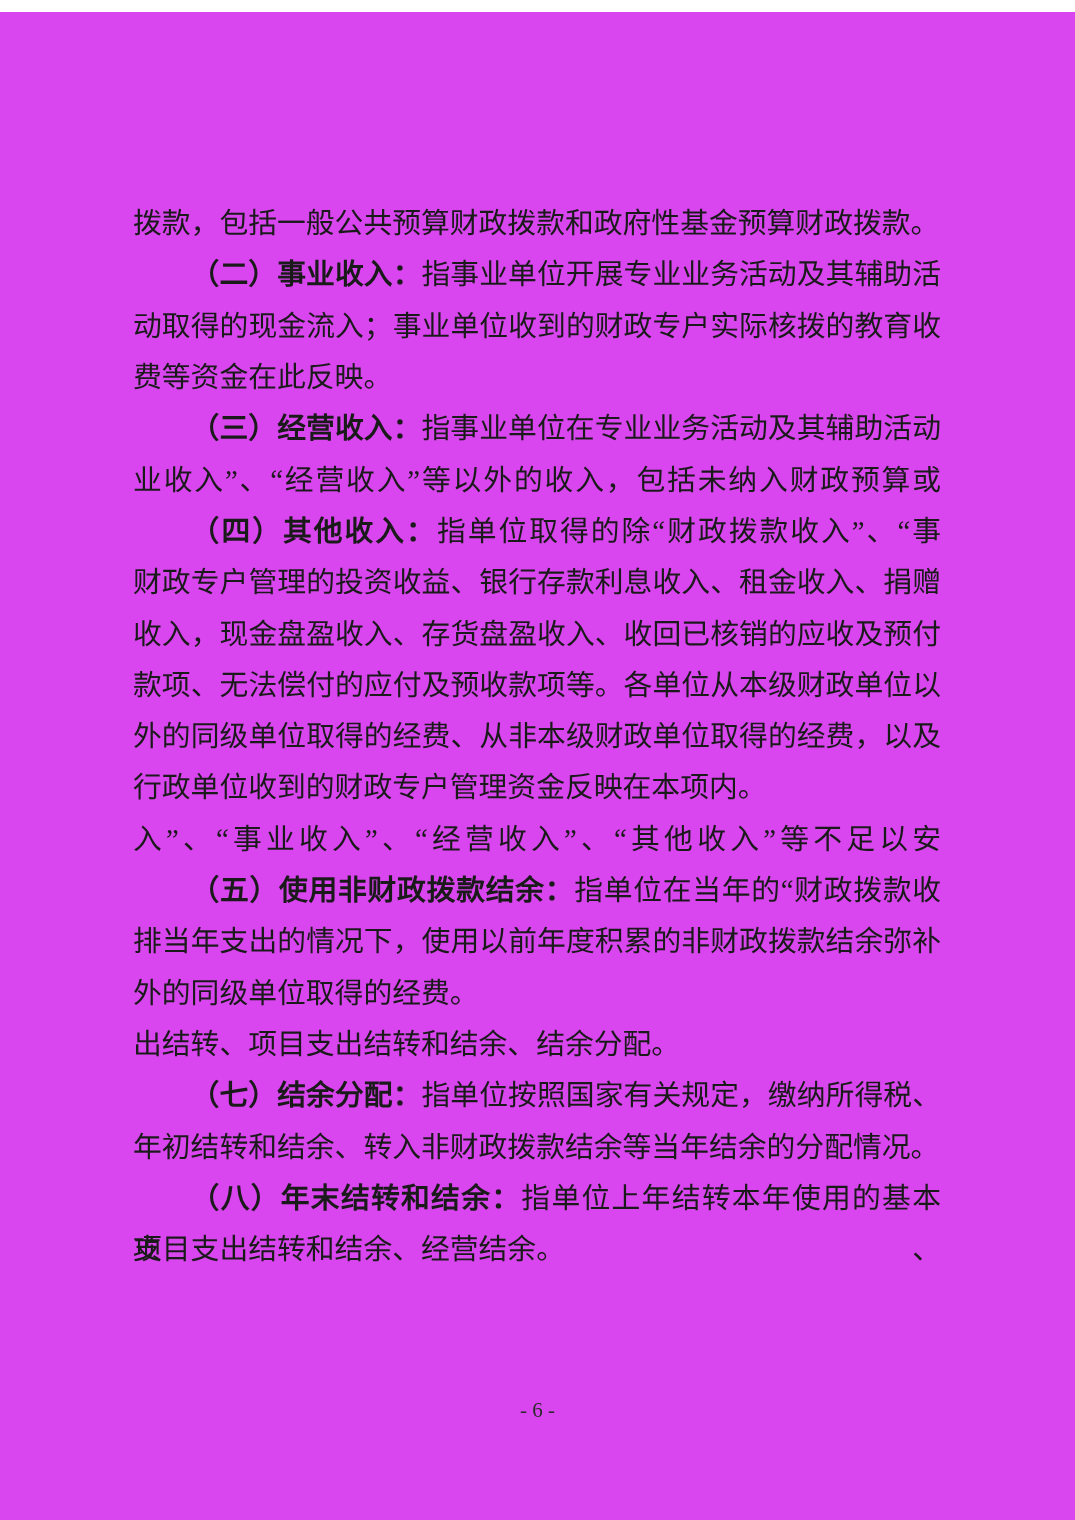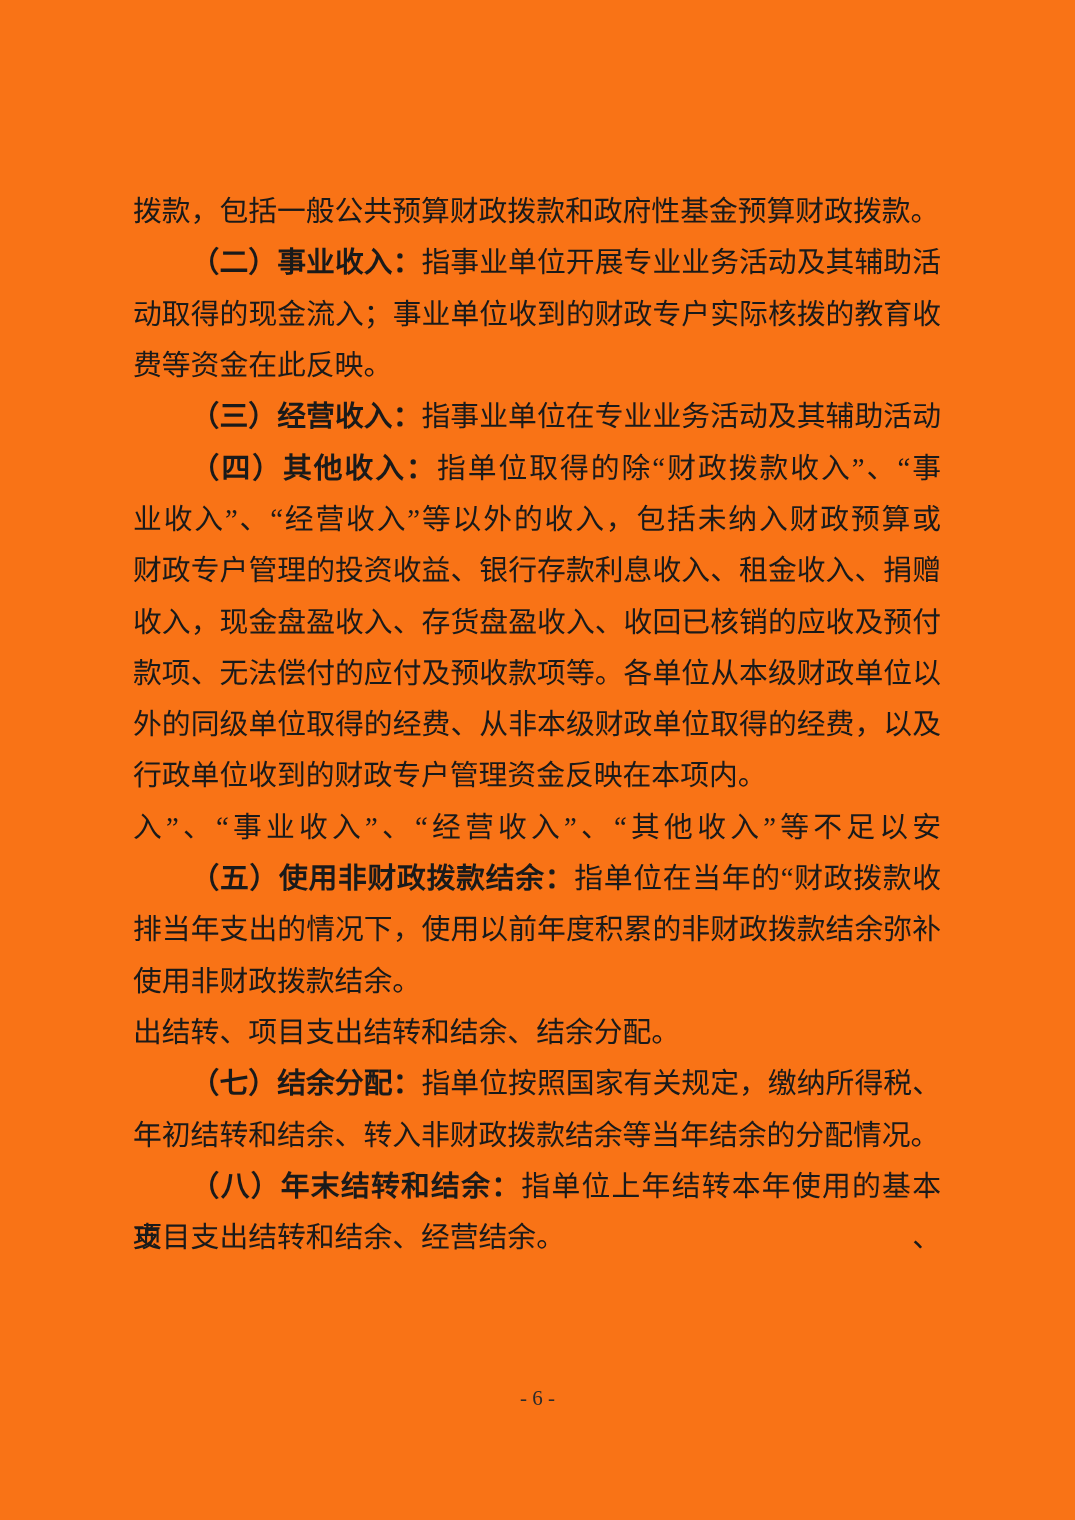--- a/index.html
+++ b/index.html
@@ -7,21 +7,22 @@
   body {
     width: 1075px;
     height: 1520px;
     position: relative;
     overflow: hidden;
     font-family: "Liberation Serif", "DejaVu Serif", serif;
   }
   .page {
     position: absolute;
     inset: 0;
-    background: #f97316;
+    background: #d946ef;
+    margin-top: 12px;
   }
   .doc-body {
     position: absolute;
     left: 133px;
     top: 186px;
     width: 808px;
     font-size: 28.8px;
     color: #1a1a1a;
     font-family: "Liberation Serif", "DejaVu Serif", serif;
   }
@@ -56,31 +57,31 @@
 </head>
 <body>
 
 <div class="page">
   <div class="doc-body" style="color: rgb(26, 26, 26);">
       <div class="line"><span class="body-text">拨款，包括一般公共预算财政拨款和政府性基金预算财政拨款。</span></div>
       <div class="line indent fill"><span class="lead">（二）事业收入：</span><span class="body-text">指事业单位开展专业业务活动及其辅助活</span></div>
       <div class="line fill"><span class="body-text">动取得的现金流入；事业单位收到的财政专户实际核拨的教育收</span></div>
       <div class="line"><span class="body-text">费等资金在此反映。</span></div>
       <div class="line indent fill"><span class="lead">（三）经营收入：</span><span class="body-text">指事业单位在专业业务活动及其辅助活动</span></div>
+      <div class="line fill"><span class="body-text">业收入”、“经营收入”等以外的收入，包括未纳入财政预算或</span></div>
       <div class="line indent fill"><span class="lead">（四）其他收入：</span><span class="body-text">指单位取得的除“财政拨款收入”、“事</span></div>
-      <div class="line fill"><span class="body-text">业收入”、“经营收入”等以外的收入，包括未纳入财政预算或</span></div>
       <div class="line fill"><span class="body-text">财政专户管理的投资收益、银行存款利息收入、租金收入、捐赠</span></div>
       <div class="line fill"><span class="body-text">收入，现金盘盈收入、存货盘盈收入、收回已核销的应收及预付</span></div>
       <div class="line fill"><span class="body-text">款项、无法偿付的应付及预收款项等。各单位从本级财政单位以</span></div>
       <div class="line fill"><span class="body-text">外的同级单位取得的经费、从非本级财政单位取得的经费，以及</span></div>
       <div class="line"><span class="body-text">行政单位收到的财政专户管理资金反映在本项内。</span></div>
       <div class="line fill"><span class="body-text">入”、“事业收入”、“经营收入”、“其他收入”等不足以安</span></div>
       <div class="line indent fill"><span class="lead">（五）使用非财政拨款结余：</span><span class="body-text">指单位在当年的“财政拨款收</span></div>
       <div class="line fill"><span class="body-text">排当年支出的情况下，使用以前年度积累的非财政拨款结余弥补</span></div>
-      <div class="line"><span class="body-text">使用非财政拨款结余。</span></div>
+      <div class="line"><span class="body-text">外的同级单位取得的经费。</span></div>
       <div class="line"><span class="body-text">出结转、项目支出结转和结余、结余分配。</span></div>
       <div class="line indent fill"><span class="lead">（七）结余分配：</span><span class="body-text">指单位按照国家有关规定，缴纳所得税、</span></div>
       <div class="line"><span class="body-text">年初结转和结余、转入非财政拨款结余等当年结余的分配情况。</span></div>
       <div class="line indent fill"><span class="lead">（八）年末结转和结余：</span><span class="body-text">指单位上年结转本年使用的基本支、</span></div>
       <div class="line"><span class="body-text">项目支出结转和结余、经营结余。</span></div>
     </div>
   <div class="page-number">- 6 -</div>
 </div>
 
 </body></html>

